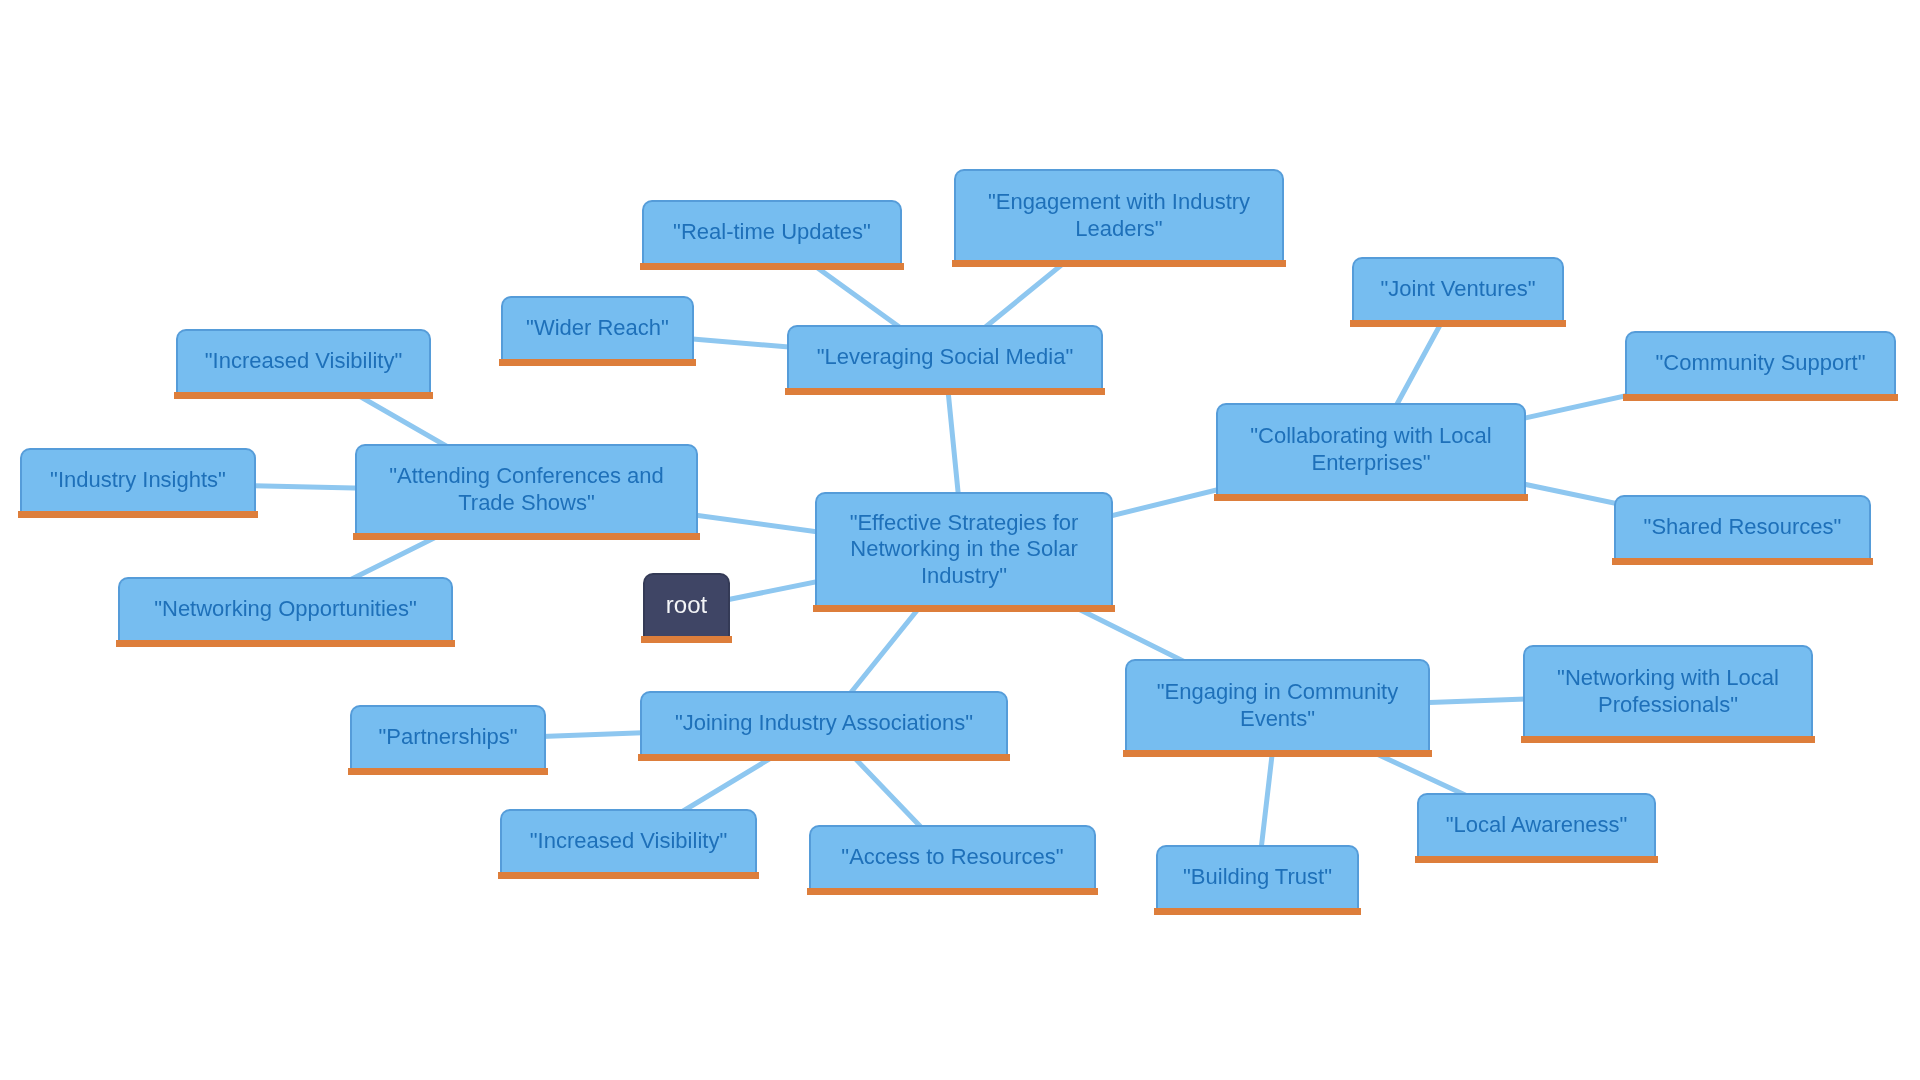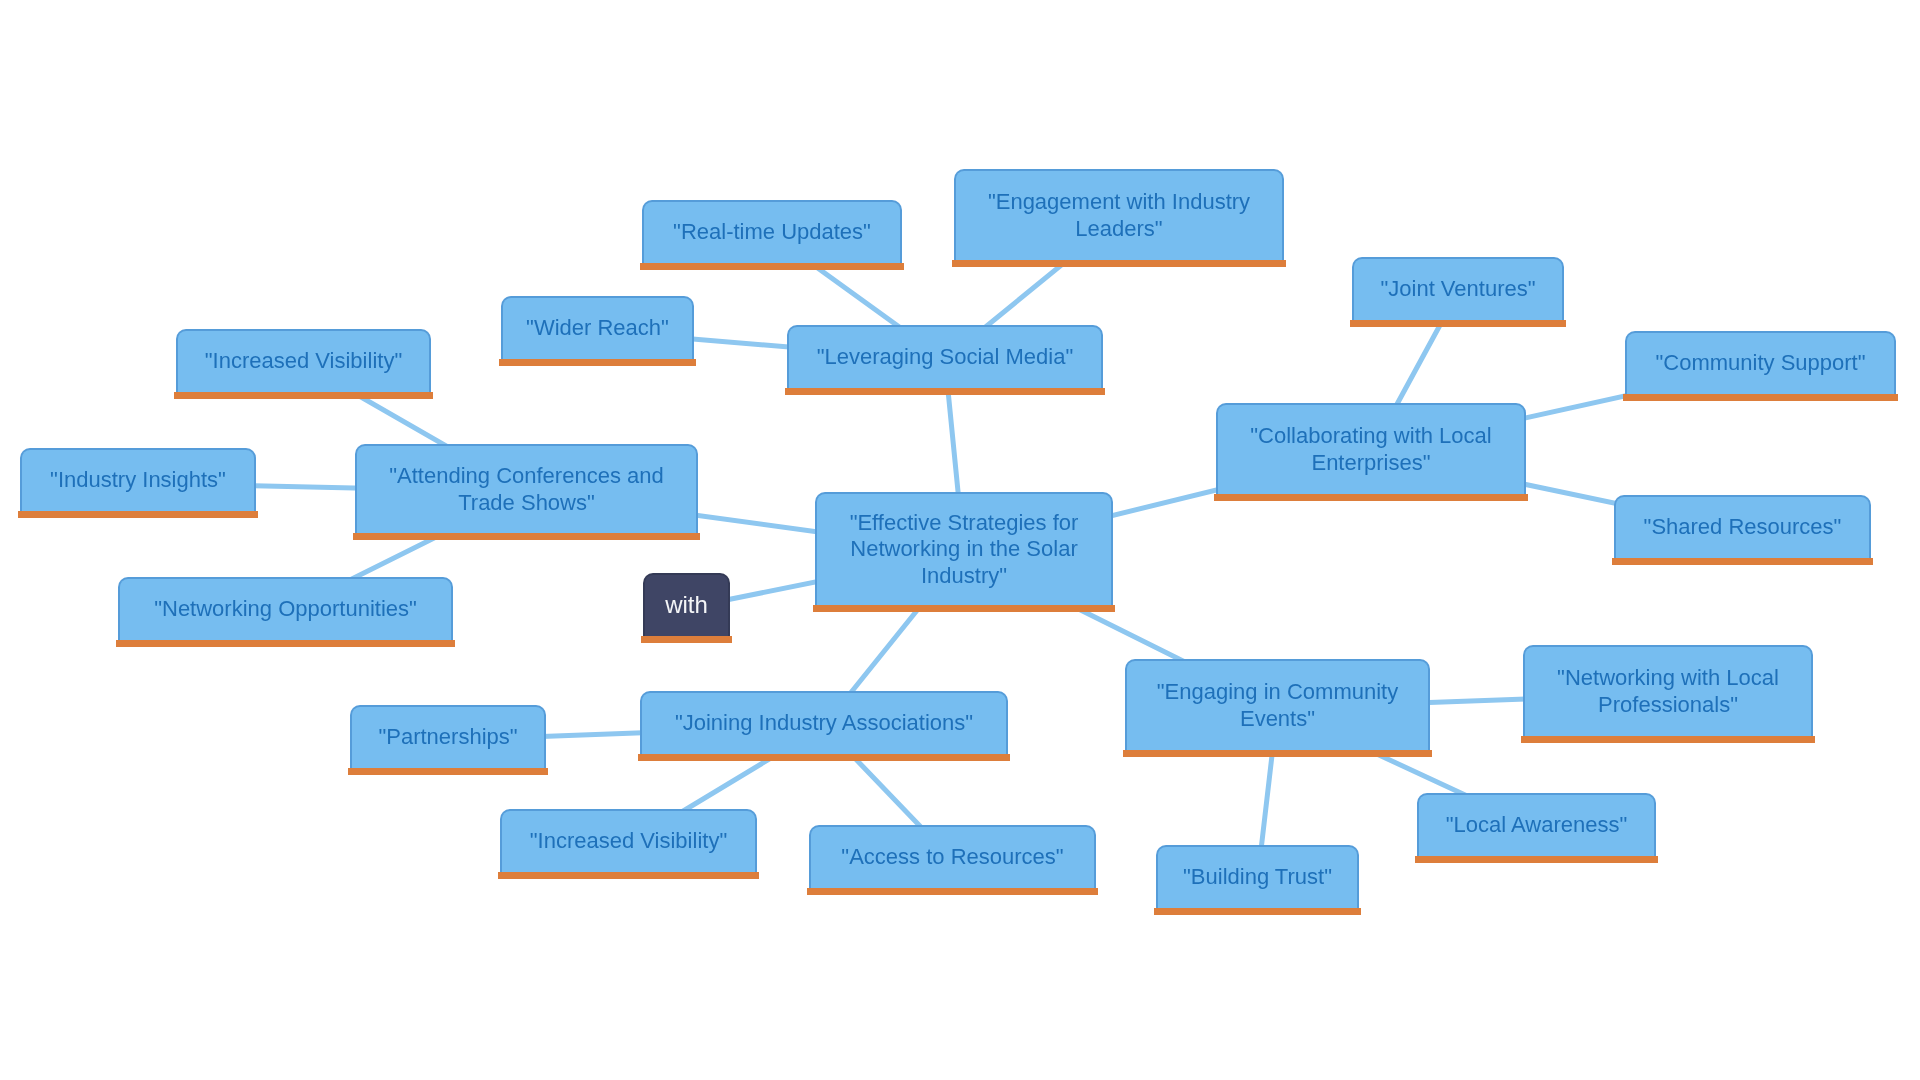--- a/index.html
+++ b/index.html
@@ -41,21 +41,21 @@
       <line x1="824" y1="726" x2="448" y2="740" stroke="#8ec7f0"></line>
       <line x1="824" y1="726" x2="628.5" y2="844" stroke="#8ec7f0"></line>
       <line x1="824" y1="726" x2="952.5" y2="860" stroke="#8ec7f0"></line>
       <line x1="1277.5" y1="708" x2="1668" y2="694" stroke="#8ec7f0"></line>
       <line x1="1277.5" y1="708" x2="1257.5" y2="880" stroke="#8ec7f0"></line>
       <line x1="1277.5" y1="708" x2="1536.5" y2="828" stroke="#8ec7f0"></line>
     </svg>
 
 <div class="node root single" style="left: 643px; top: 573px; width: 87px; height: 70px;">
       <div class="node-body">
-        <span>with</span>
+        <span>root</span>
       </div>
       <div class="node-bar"></div>
     </div>
     <div class="node" style="left: 815px; top: 492px; width: 298px; height: 120px;">
       <div class="node-body">
         <span>"Effective Strategies for Networking in the Solar Industry"</span>
       </div>
       <div class="node-bar"></div>
     </div>
     <div class="node single" style="left: 787px; top: 325px; width: 316px; height: 70px;">

